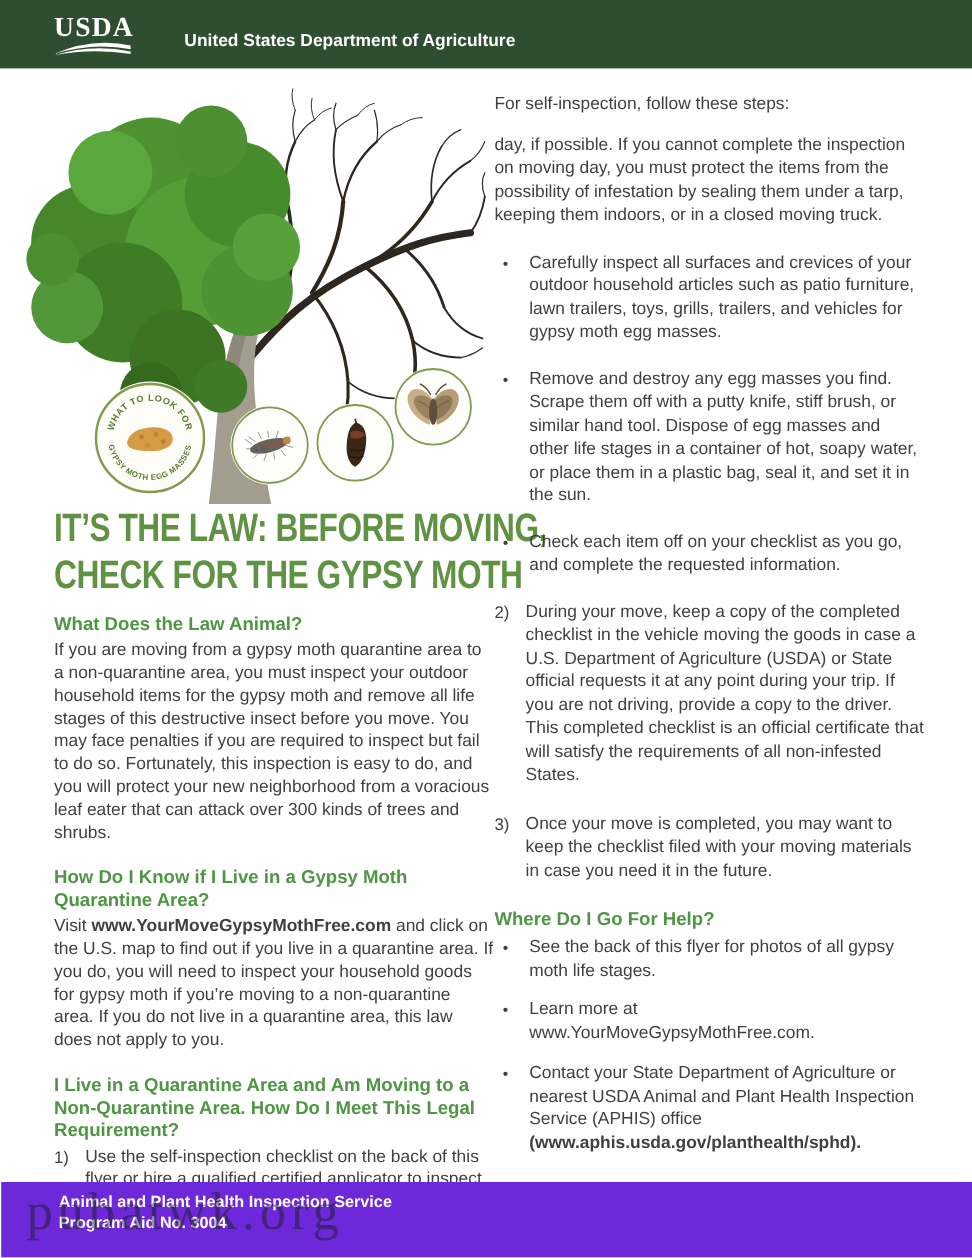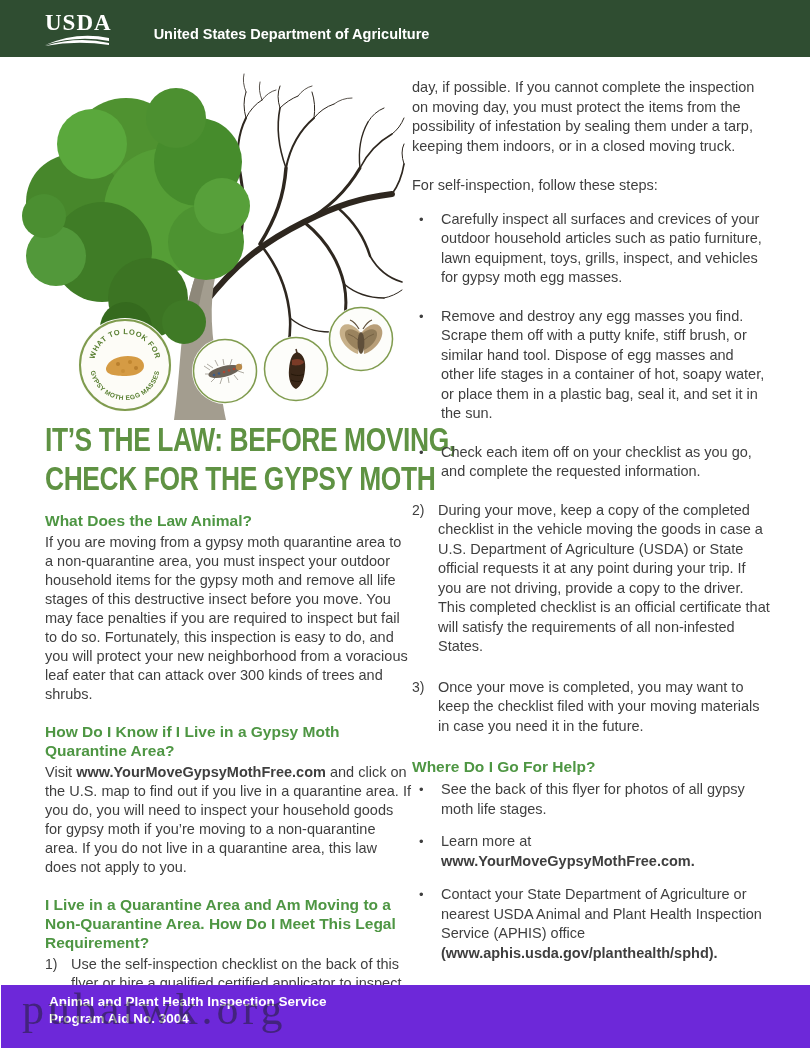--- a/index.html
+++ b/index.html
@@ -177,26 +177,26 @@
     <div style="margin-top:18px;">
       <h3 class="sec-head">I Live in a Quarantine Area and Am Moving to a Non-Quarantine Area.  How Do I Meet This Legal Requirement?</h3>
       <div class="num-row">
         <span class="num-glyph">1)</span>
         <span class="row-text">Use the self-inspection checklist on the back of this flyer or hire a qualified certified applicator to inspect your outdoor household articles.  If you are moving between April and August, you should complete the inspection on moving</span>
       </div>
     </div>
   </div>
 
   <div class="col-right">
+    <p class="para" style="margin-bottom:14px;">For self-inspection, follow these steps:</p>
     <p class="para" style="margin-bottom:20px;">day, if possible.  If you cannot complete the inspection on moving day, you must protect the items from the possibility of infestation by sealing them under a tarp, keeping them indoors, or in a closed moving truck.</p>
-    <p class="para" style="margin-bottom:14px;">For self-inspection, follow these steps:</p>
 
     <div class="bullet-row">
       <span class="bullet-glyph">•</span>
-      <span class="row-text">Carefully inspect all surfaces and crevices of your outdoor household articles such as patio furniture, lawn equipment, toys, grills, inspect, and vehicles for gypsy moth egg masses.</span>
+      <span class="row-text">Carefully inspect all surfaces and crevices of your outdoor household articles such as patio furniture, lawn trailers, toys, grills, trailers, and vehicles for gypsy moth egg masses.</span>
     </div>
     <div class="bullet-row">
       <span class="bullet-glyph">•</span>
       <span class="row-text">Remove and destroy any egg masses you find.  Scrape them off with a putty knife, stiff brush, or similar hand tool.  Dispose of egg masses and other life stages in a container of hot, soapy water, or place them in a plastic bag, seal it, and set it in the sun.</span>
     </div>
     <div class="bullet-row">
       <span class="bullet-glyph">•</span>
       <span class="row-text">Check each item off on your checklist as you go, and complete the requested information.</span>
     </div>
 
@@ -210,21 +210,21 @@
       <span class="row-text">Once your move is completed, you may want to keep the checklist filed with your moving materials in case you need it in the future.</span>
     </div>
 
     <h3 class="sec-head" style="margin-bottom:4px;">Where Do I Go For Help?</h3>
     <div class="bullet-row" style="margin-bottom:13px;">
       <span class="bullet-glyph">•</span>
       <span class="row-text">See the back of this flyer for photos of all gypsy moth life stages.</span>
     </div>
     <div class="bullet-row" style="margin-bottom:14px;">
       <span class="bullet-glyph">•</span>
-      <span class="row-text"><span>Learn more at </span><span style="font-weight: bold;">www.YourMoveGypsyMothFree.com.</span></span>
+      <span class="row-text"><span>Learn more at </span><span style="font-weight: normal;">www.YourMoveGypsyMothFree.com.</span></span>
     </div>
     <div class="bullet-row" style="margin-bottom:10px;">
       <span class="bullet-glyph">•</span>
       <span class="row-text"><span>Contact your State Department of Agriculture or nearest USDA Animal and Plant Health Inspection Service (APHIS) office </span><span style="font-weight: bold;">(www.aphis.usda.gov/planthealth/sphd).</span></span>
     </div>
 
   </div>
 
   <div class="footbar">
     <div class="foot-text">

